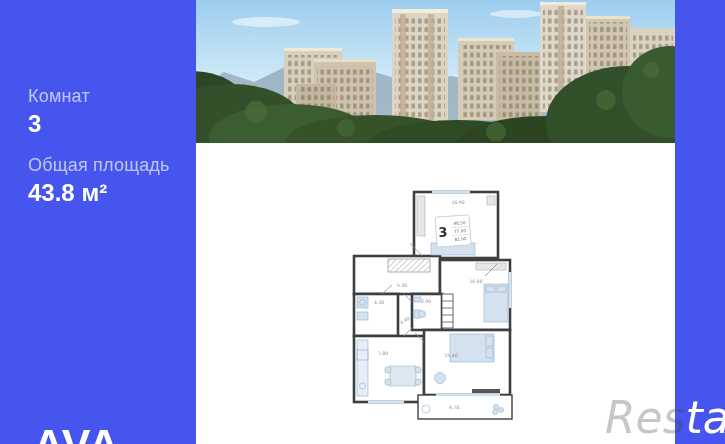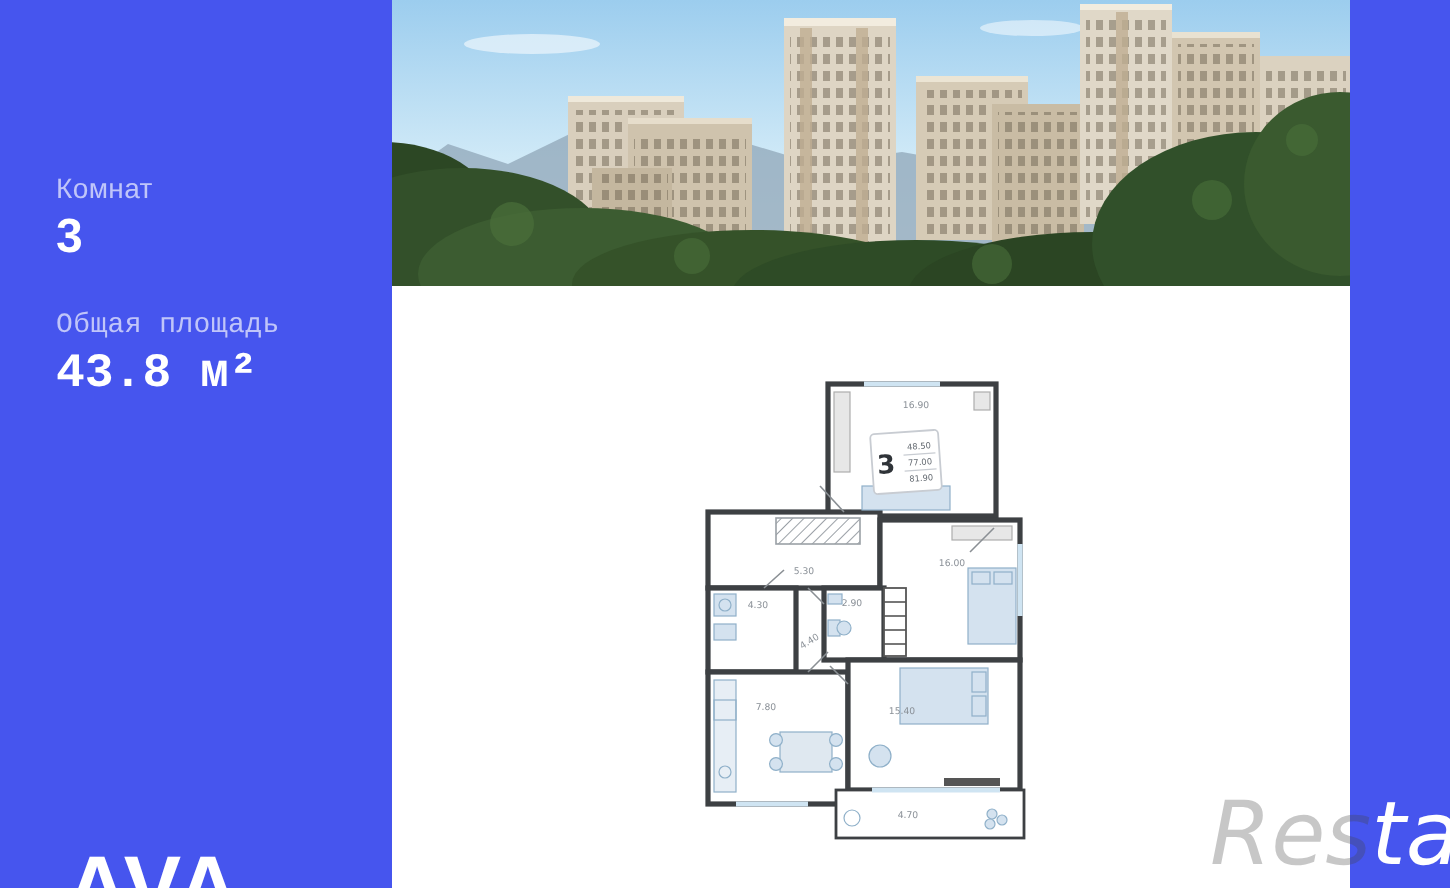--- a/index.html
+++ b/index.html
@@ -5,22 +5,22 @@
   html,body{margin:0;padding:0;background:#2b2b2b;}
   .canvas{
     position:relative;width:725px;height:444px;overflow:hidden;
     background:#4655ee;
     font-family:"Liberation Sans","DejaVu Sans",sans-serif;
   }
   
   .sidebar{position:absolute;left:0;top:0;width:196px;height:444px;}
   .field{position:absolute;left:28px;}
   .field.rooms{top:86px;}
-  .field.area{top:155px;font-family:Liberation Mono, monospace;}
-  .field .label{font-size:14px;color:rgba(255,255,255,0.66);letter-spacing:.2px;}
+  .field.area{top:155px;}
+  .field .label{font-size:18px;color:rgba(255,255,255,0.66);letter-spacing:.2px;}
   .field .value{font-size:24px;font-weight:bold;color:#ffffff;margin-top:3px;}
   .brand{
     position:absolute;left:33px;top:423px;
     font-size:43px;font-weight:800;color:#ffffff;letter-spacing:1px;
     line-height:1;
   }
   
   .photo{position:absolute;left:196px;top:0;width:479px;height:143px;overflow:hidden;}
   
   .panel{position:absolute;left:196px;top:143px;width:479px;height:301px;background:#ffffff;}

